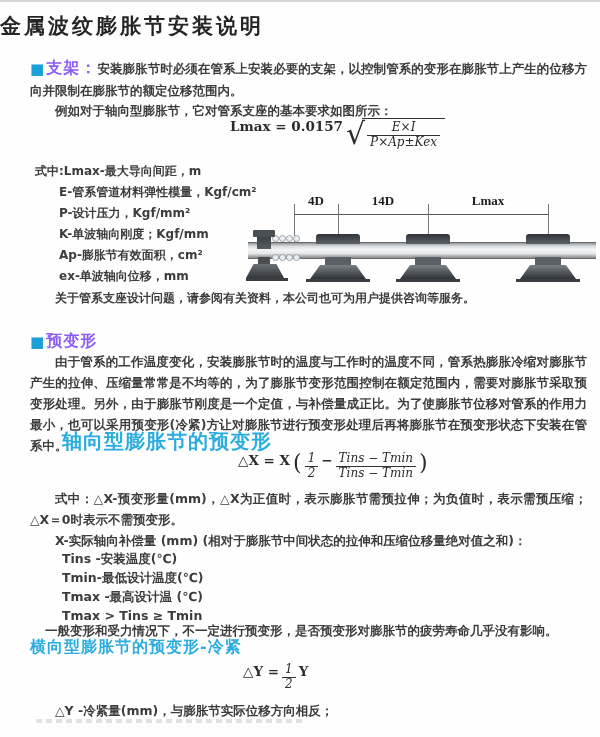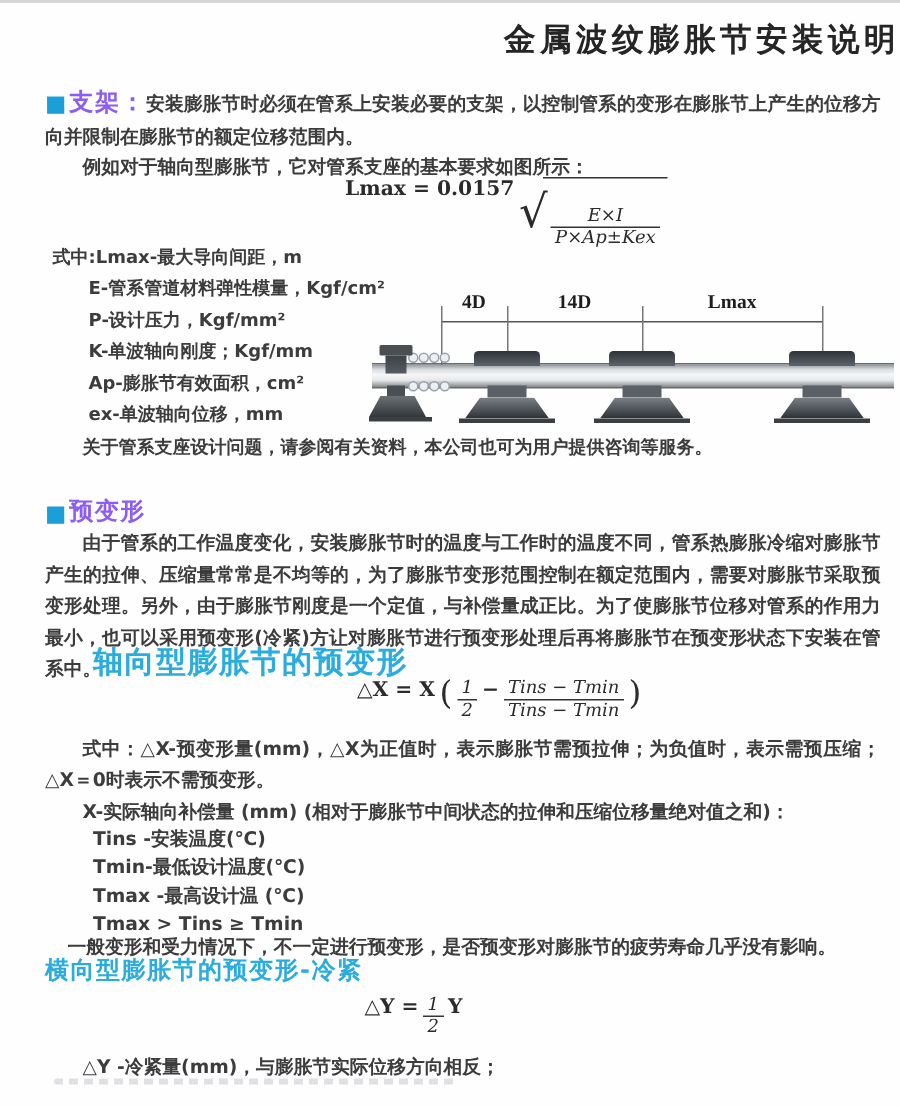--- a/index.html
+++ b/index.html
@@ -5,38 +5,38 @@
   html,body{margin:0;padding:0}
   body{
     width:600px;height:737px;position:relative;overflow:hidden;
     background:#fefefe;
     font-family:"DejaVu Sans","Liberation Sans",sans-serif;
     color:#3a3a3a;
   }
   .page-edge-top{position:absolute;top:0;left:0;width:600px;height:2px;background:#d6d6d6}
   .abs{position:absolute}
   .title{
-    top:12px;left:0;width:600px;text-align:right;
+    top:12px;left:0;width:600px;text-align:left;
     font-size:21px;font-weight:700;color:#252525;letter-spacing:3px;
   }
   .body-text{font-size:12.5px;font-weight:700;line-height:21px;color:#3c3c3c}
   .just{text-align:justify}
   .ind{text-indent:2em}
   .marker{color:#1b9fd8;font-size:15px;margin-right:2px;vertical-align:-1px}
   .h-blue{color:#8b5cf6;font-size:16px;font-weight:700;letter-spacing:1px}
   .h-cyan{color:#2bacdf;font-size:20px;font-weight:700;letter-spacing:1px}
   .f-lhs{font-family:"DejaVu Serif","Liberation Serif",serif;font-weight:700;font-size:13.5px;color:#2b2b2b}
   .f-var{font-family:"DejaVu Serif","Liberation Serif",serif;font-style:italic;font-size:12px;color:#2b2b2b}
   .frac{display:inline-block;vertical-align:middle;text-align:center;line-height:1.15}
   .frac .num{display:block;border-bottom:1.3px solid #333;padding:0 3px}
   .frac .den{display:block;padding:0 3px}
   .formula-row{display:flex;gap:3px}
   .sqrt{display:inline-flex;align-items:center}
   .sqrt-sym{font-size:30px;line-height:.8;color:#2b2b2b;margin-right:-3px;font-weight:400}
-  .sqrt-body{border-top:1.6px solid #333;padding:18px 5px 0 5px}
+  .sqrt-body{border-top:1.6px solid #333;padding:2px 5px 0 5px}
   .paren{font-size:22px;font-weight:400;color:#2b2b2b;font-family:"DejaVu Serif",serif;line-height:1}
   .defs{top:161px;left:35px;width:560px;font-size:12px;font-weight:600;line-height:21.1px;color:#3c3c3c}
   .defs .d1{padding-left:24px}
   .defs .d2{padding-left:20px}
   
   .diagram{top:192px;left:246px;width:352px;height:100px}
   .dim-line{position:absolute;top:22px;left:48px;width:254px;height:1px;background:#555}
   .tick{position:absolute;top:12px;width:1px;height:40px;background:#777}
   .dim-label{position:absolute;top:1px;text-align:center;font-family:Liberation Serif, serif;font-weight:700;font-size:13px;color:#1d1d1d}
   .pipe{position:absolute;left:2px;top:50px;width:348px;height:15px;

